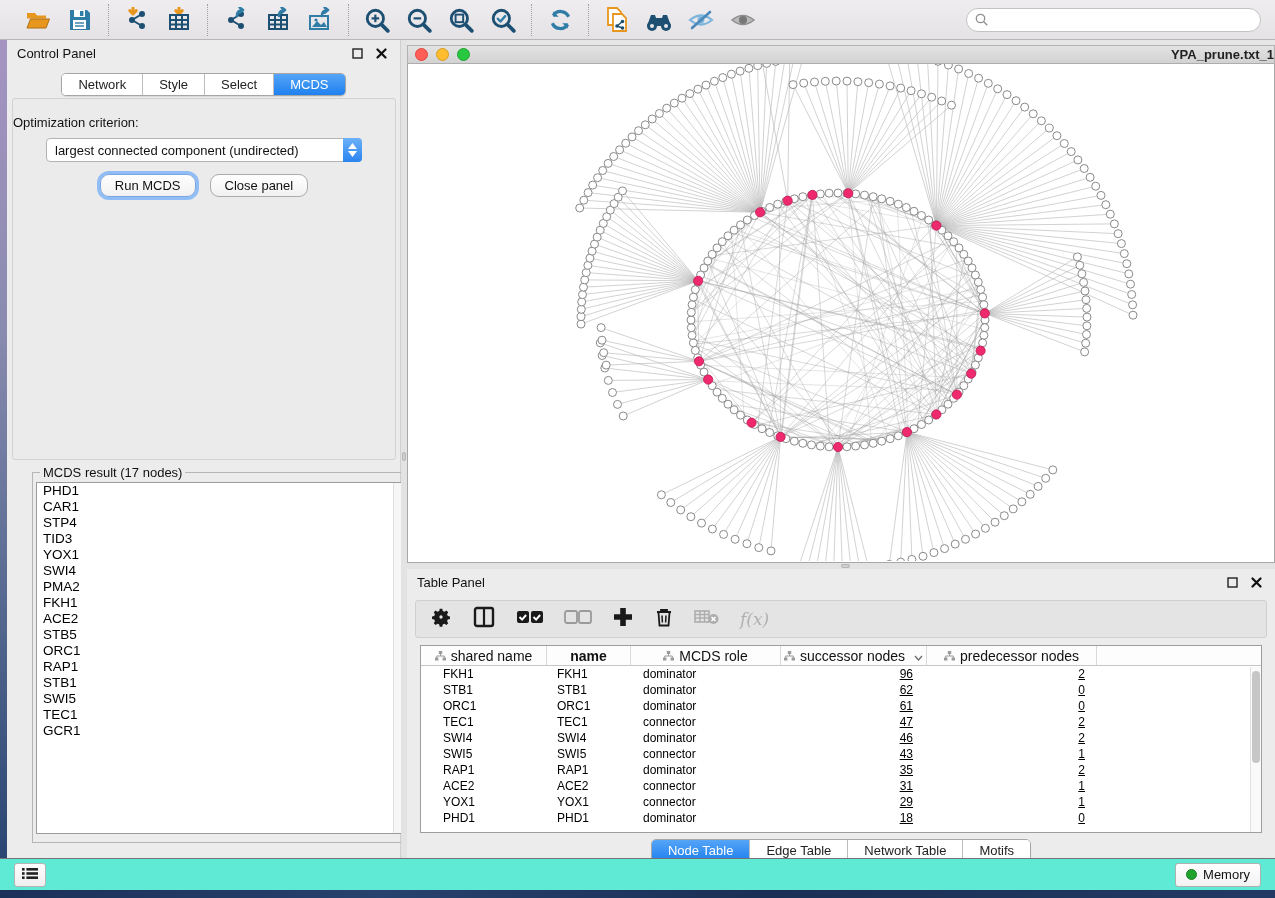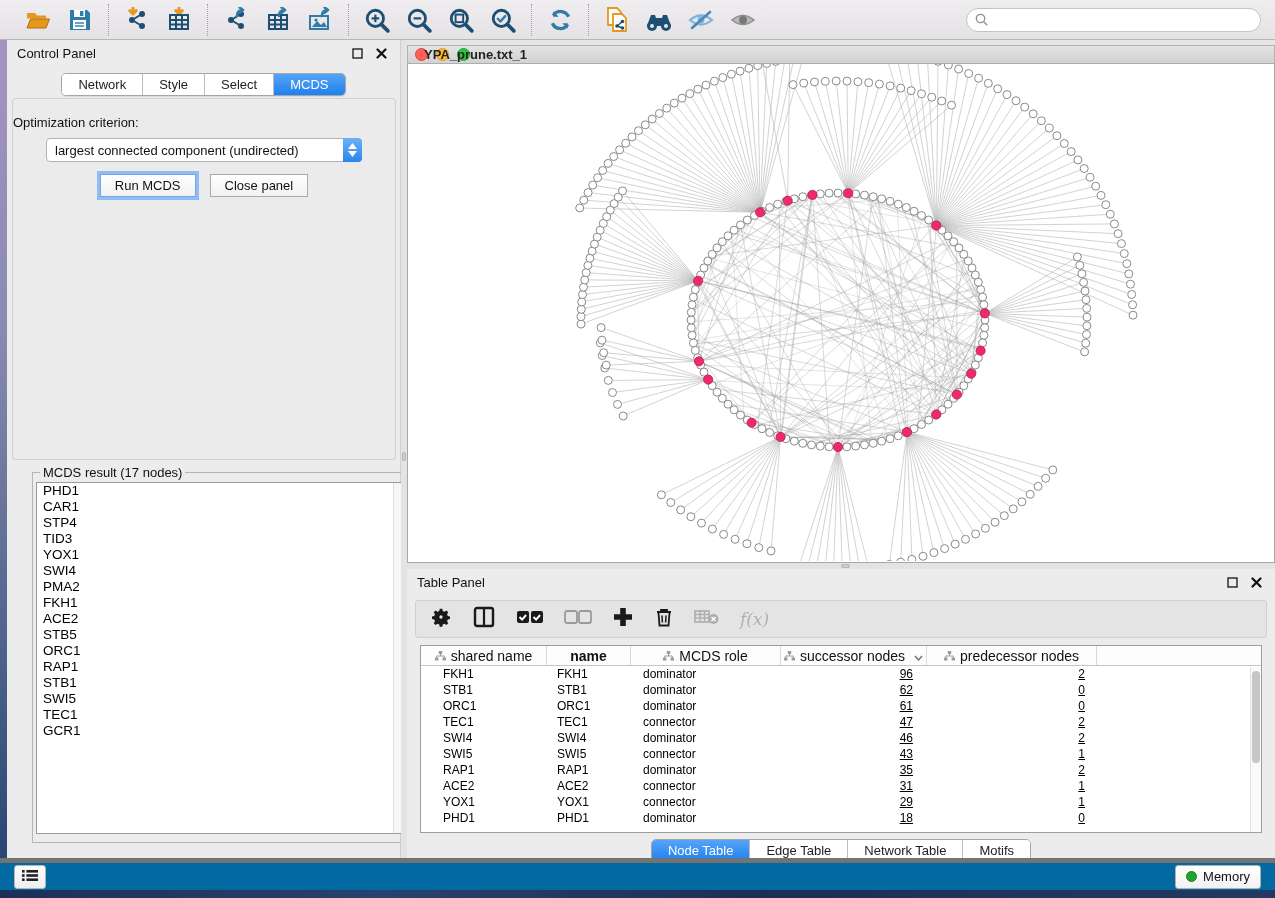--- a/index.html
+++ b/index.html
@@ -45,21 +45,21 @@
   .cp-subpanel { position:absolute; left:5px; top:58px; width:384px; height:362px;
     background:#ebebeb; border:1px solid #d2d2d2; border-radius:3px; }
   .opt-label { text-align:left; font-size:13px; color:#111; margin-top:16px; }
   .select-box { position:relative; margin:8px auto 0; width:316px; height:24px; background:#fff;
     border:1px solid #b3b3b3; border-radius:4px; display:flex; align-items:center; }
   .select-value { flex:1; font-size:13px; color:#111; padding:0 8px; white-space:nowrap; overflow:hidden; }
   .select-stepper { width:19px; height:24px; margin:-1px -1px 0 0; border-radius:0 4px 4px 0;
     background:linear-gradient(#6cb1f9,#2a84ef); display:flex; flex-direction:column; align-items:center; justify-content:center; gap:2px; }
   .cp-buttons { display:flex; justify-content:center; gap:14px; margin-top:12px; }
   .push-btn { font-size:13px; color:#111; background:linear-gradient(#ffffff,#f1f1f1);
-    border:1px solid #ababab; border-radius:0; padding:3px 14px; }
+    border:1px solid #ababab; border-radius:9px; padding:3px 14px; }
   .push-btn.focused { box-shadow:0 0 0 3px rgba(96,165,250,0.65); border-color:#7aa6e0; }
 
   .result-group { position:absolute; left:8px; top:425px; width:377px; height:378px; }
   .result-group fieldset { border:1px solid #b5b5b5; width:100%; height:100%; padding:2px 3px 3px 3px;margin-left:17px; }
   .result-group legend { font-size:13px; color:#111; padding:0 3px; margin-left:4px; }
   .mcds-list { background:#fff; border:1px solid #9b9b9b; width:100%; height:352px; position:relative; overflow:hidden; }
   .mcds-item { font-size:13.5px; color:#000; padding:0 6px; height:16px; line-height:16px; }
   .list-scroll { position:absolute; right:0; top:0; width:11px; height:100%; background:#f6f6f6; border-left:1px solid #e0e0e0; }
 
   
@@ -70,21 +70,21 @@
   .right-col { position:absolute; left:407px; top:40px; width:868px; height:818px; background:#e6e6e6; }
 
   .net-view { position:absolute; left:0; top:5px; width:868px; height:518px; }
   .net-titlebar { height:19px; background:linear-gradient(#e3e3e3,#d2d2d2); border:1px solid #b2b2b2; border-bottom:1px solid #adadad;
     display:flex; align-items:center; position:relative; }
   .traffic { display:flex; gap:8px; margin-left:7px; }
   .light { width:13px; height:13px; border-radius:50%; }
   .light.red { background:#ff5f57; border:1px solid #e0443e; }
   .light.yellow { background:#febc2e; border:1px solid #d69e23; }
   .light.green { background:#28c840; border:1px solid #1da12e; }
-  .net-title { position:absolute; left:16px; right:0; text-align:left; font-size:13px; font-weight:700; color:#222; }
+  .net-title { position:absolute; left:0; right:0; text-align:right; font-size:13px; font-weight:700; color:#222; }
   .net-canvas { position:relative; height:499px; background:#fff; border:1px solid #a8a8a8; border-top:none; overflow:hidden; }
   .net-canvas svg { display:block; }
 
   .h-splitter { position:absolute; left:0; top:523px; width:868px; height:6px; background:#e3e3e3; }
   .h-splitter .dot { position:absolute; left:434px; top:1px; width:9px; height:4px; background:#cfcfcf; border:1px solid #b5b5b5; border-radius:2px; }
 
   
   .table-panel { position:absolute; left:0; top:529px; width:868px; height:289px; background:#ececec; }
   .tp-toolbar { margin:4px 8px 0 8px; height:38px; background:#e4e4e4; border:1px solid #d0d0d0; border-radius:3px;
     display:flex; align-items:center; gap:20px; padding:0 14px; }
@@ -98,21 +98,21 @@
   .nt-hcell.filler { border-right:none; flex:1; }
   .nt-body .nt-row { display:flex; height:16px; }
   .nt-cell { font-size:12px; color:#000; line-height:16px; white-space:nowrap; overflow:hidden; }
   .nt-cell.num { text-align:right;text-decoration:underline; }
   .nt-scroll { position:absolute; right:0; top:21px; bottom:0; width:11px; background:#fafafa; border-left:1px solid #e2e2e2; }
   .nt-thumb { position:absolute; right:1px; top:4px; width:8px; height:92px; background:#c6c6c6; border-radius:4px; }
 
   .tp-tabs { position:absolute; left:0; right:0; top:270px; display:flex; justify-content:center; }
 
   
-  .status-bar { position:absolute; left:0; top:858px; width:1275px; height:32px; background:#0369a1; border-top:5px solid #737373; display:flex; align-items:center; }
+  .status-bar { position:absolute; left:0; top:858px; width:1275px; height:32px; background:#5eead4; border-top:1px solid #737373; display:flex; align-items:center; }
   .status-left-btn { margin-left:14px; width:32px; height:24px; background:linear-gradient(#fdfdfd,#efefef);
     border:1px solid #b5b5b5; border-radius:3px; display:flex; align-items:center; justify-content:center; }
   .status-spacer { flex:1; }
   .memory-btn { margin-right:14px; height:24px; background:linear-gradient(#ffffff,#f2f2f2); border:1px solid #b0b0b0;
     border-radius:3px; display:flex; align-items:center; gap:6px; padding:0 10px; font-size:13px; color:#111; }
   .mem-dot { width:11px; height:11px; border-radius:50%; background:#1fa32c; border:1px solid #188223; }
 </style>
 </head>
 <body>
 

